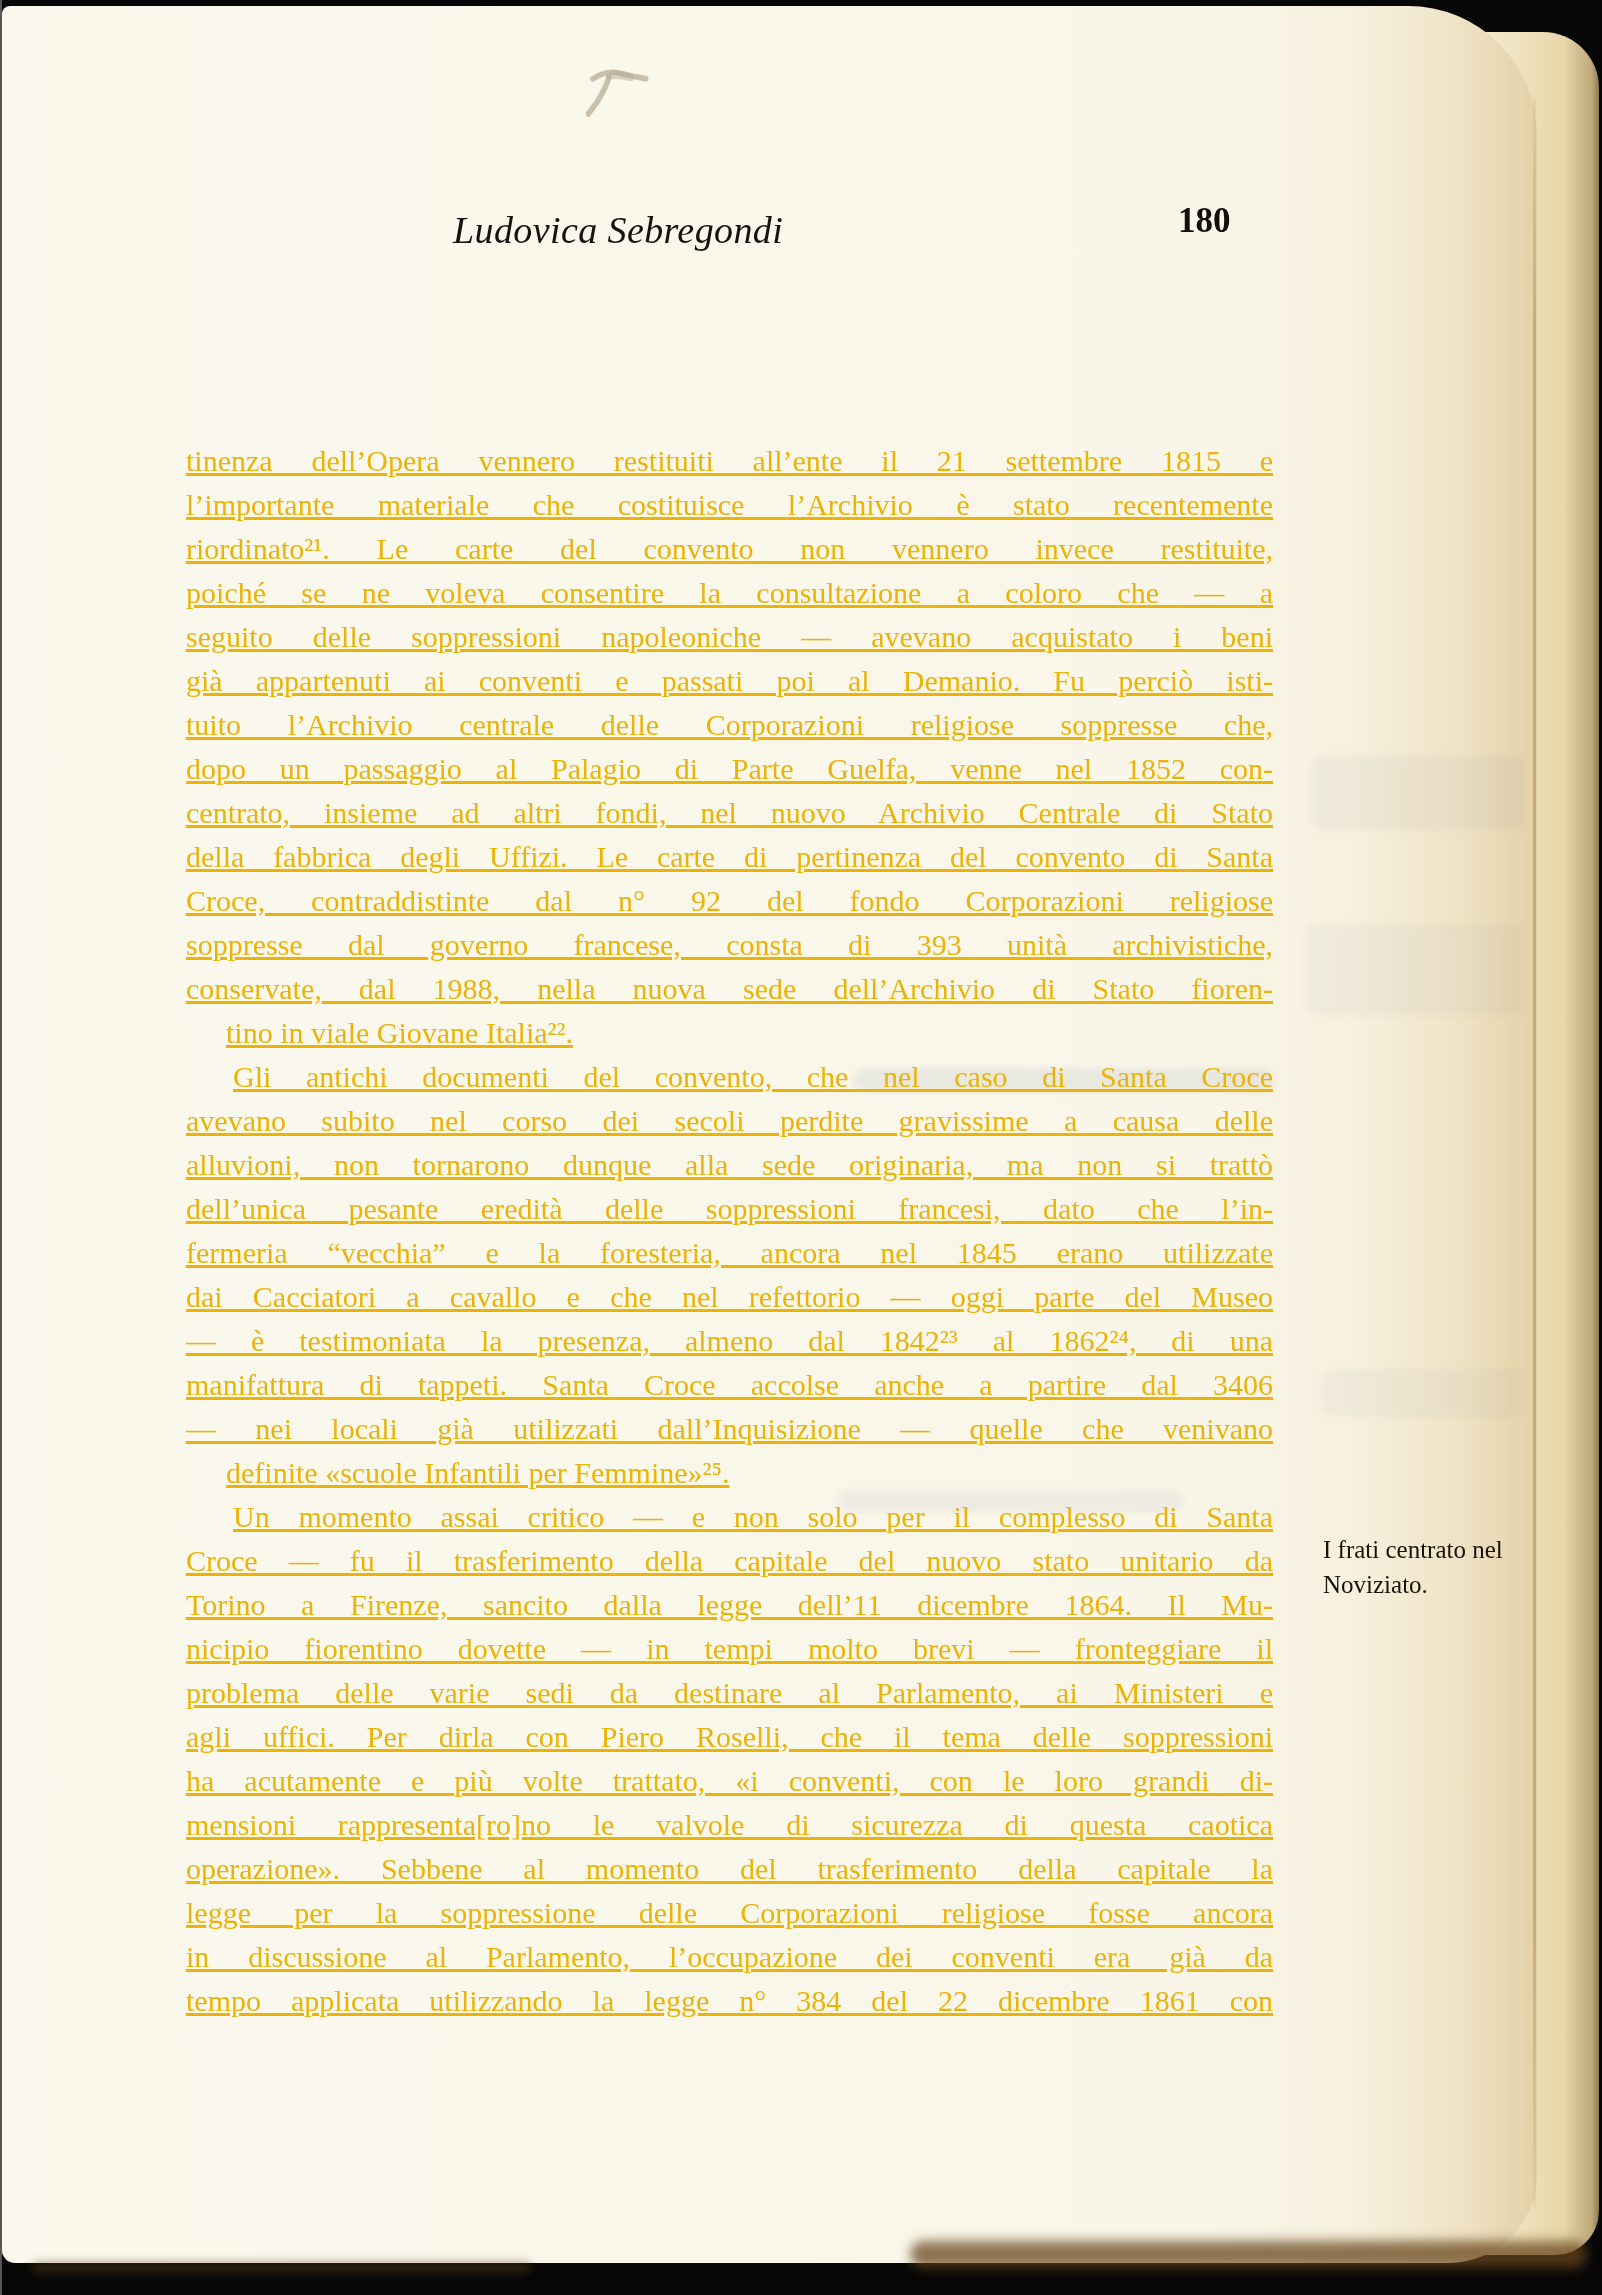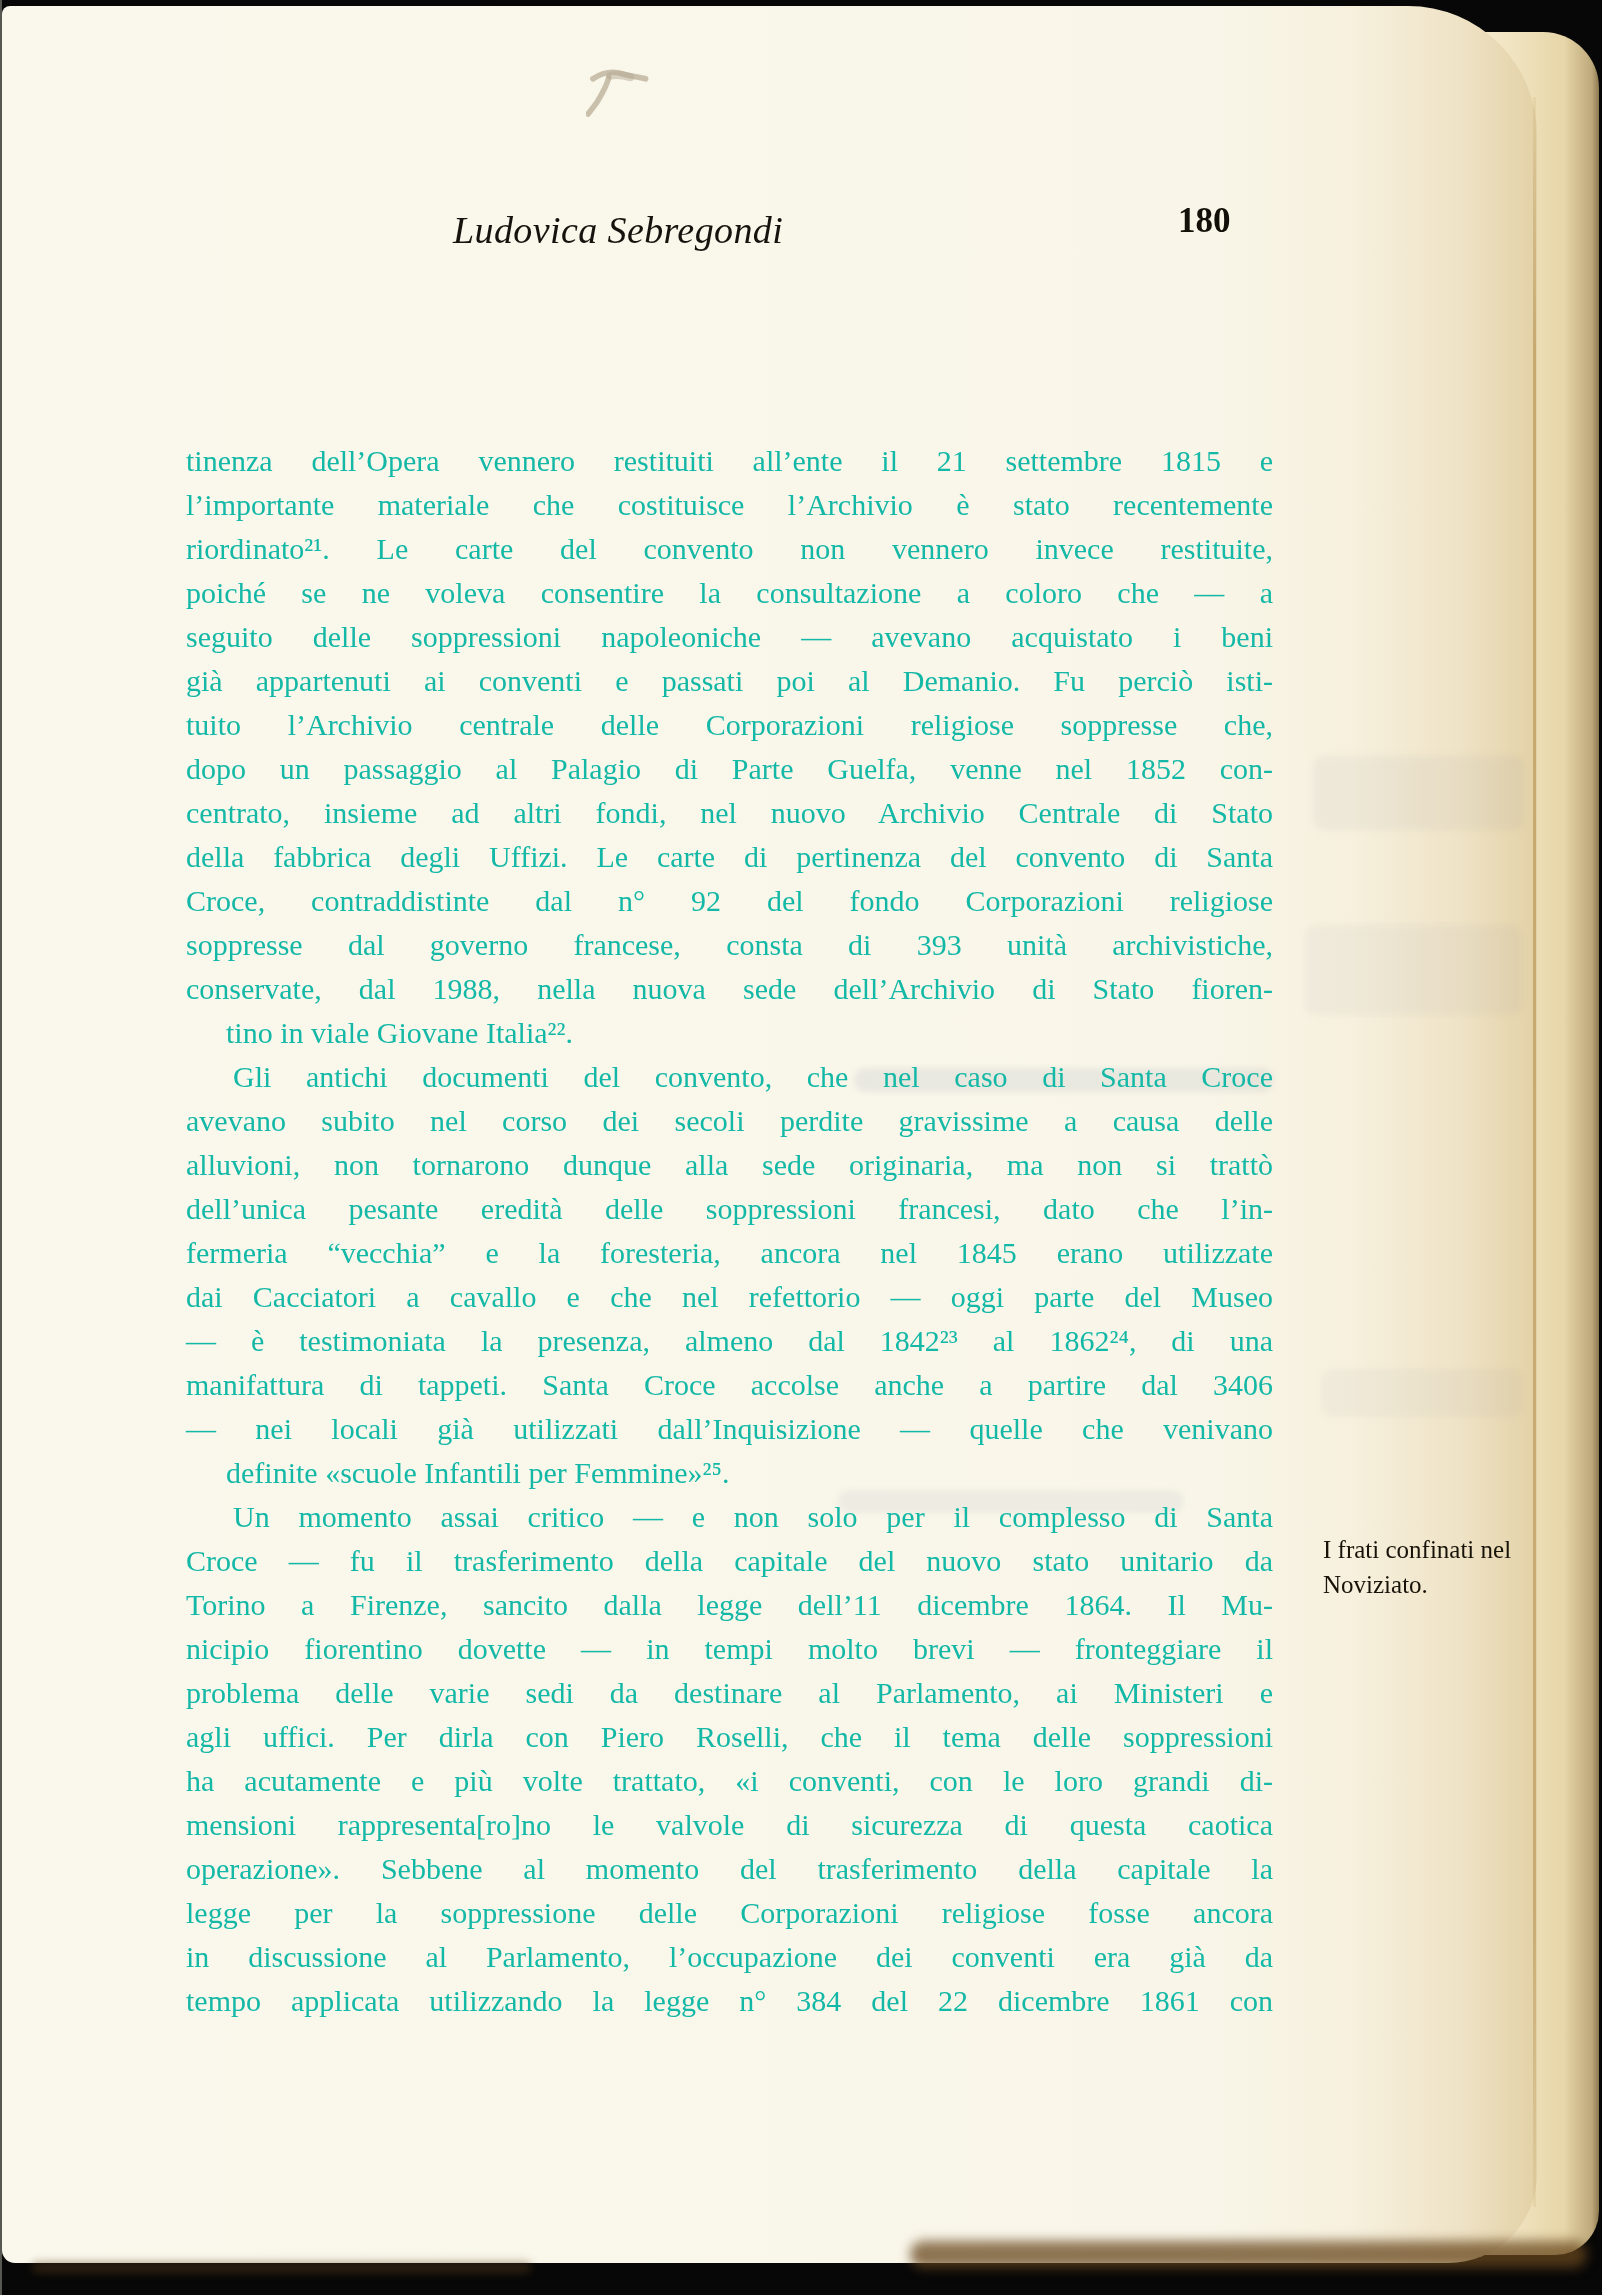--- a/index.html
+++ b/index.html
@@ -36,21 +36,21 @@
   .running-head{
     position:absolute;left:453px;top:208px;
     font-style:italic;font-size:38px;color:#16130e;letter-spacing:0.4px;
   }
   .page-num{
     position:absolute;left:1178px;top:201px;
     font-weight:bold;font-size:35px;color:#131009;
   }
   .body-text{
     position:absolute;left:186px;top:439px;width:1087px;
-    font-size:30px;color:#14b8a6;
+    font-size:30px;color:#eab308;text-decoration:underline;
   }
   .line{
     line-height:44px;height:44px;
     text-align:justify;text-align-last:justify;
   }
   .line.indent{text-indent:47px;}
   .line.para-end{text-align-last:left;margin-left:40px;}
   .margin-note{
     position:absolute;left:1323px;top:1532px;width:226px;
     font-size:25px;line-height:35px;color:#171309;
@@ -117,21 +117,21 @@
       <div class="line">agli uffici.  Per dirla con Piero Roselli, che il tema delle soppressioni</div>
       <div class="line">ha acutamente e più volte trattato, «i conventi, con le loro grandi di-</div>
       <div class="line">mensioni rappresenta[ro]no le valvole di sicurezza di questa caotica</div>
       <div class="line">operazione».  Sebbene al momento del trasferimento della capitale la</div>
       <div class="line">legge per la soppressione delle Corporazioni religiose fosse ancora</div>
       <div class="line">in discussione al Parlamento, l’occupazione dei conventi era già da</div>
       <div class="line">tempo applicata utilizzando la legge n° 384 del 22 dicembre 1861 con</div>
     </div>
 
   <div class="margin-note">
-    <div>I frati confinati nel</div>
+    <div>I frati centrato nel</div>
     <div>Noviziato.</div>
   </div>
 
   <div class="gutter-crease"></div>
   <div class="bottom-shadow"></div>
   <div class="bottom-shadow-left"></div>
   <div class="scan-edge-line"></div>
 </div>
 
 

